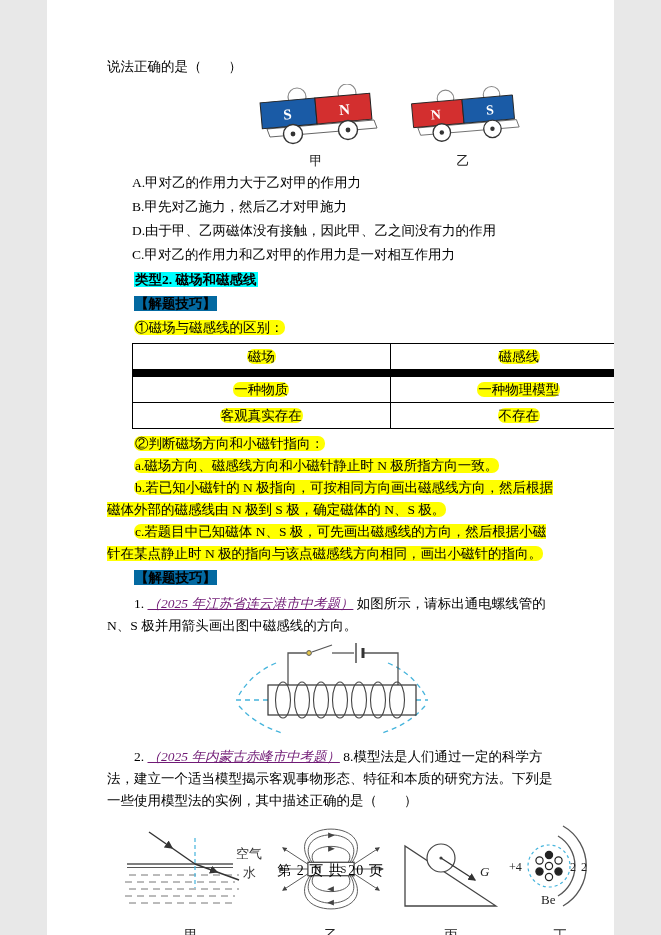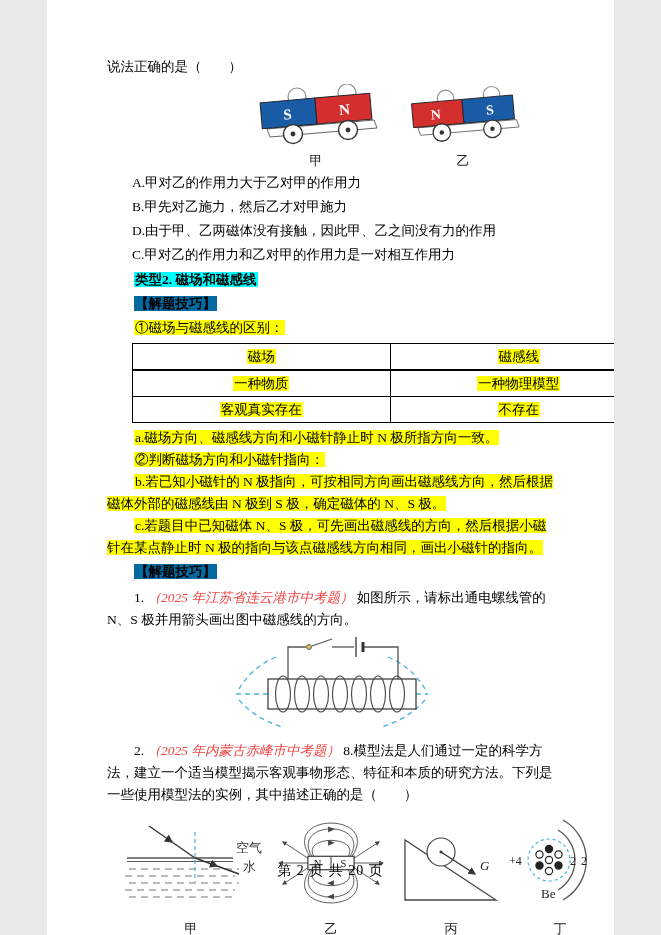--- a/index.html
+++ b/index.html
@@ -5,37 +5,37 @@
   html,body{margin:0;padding:0;background:#e8e8e8;}
   .page{
     width:567px;height:935px;background:#fff;margin:0 auto;position:relative;
     box-sizing:border-box;padding:56px 58px 0 60px;overflow:hidden;
     font-family:"Liberation Serif","DejaVu Serif",serif;
     font-size:13.5px;color:#000;line-height:22px;
   }
   p{margin:0;}
   .indent{text-indent:2em;}
   mark{color:#000;padding:0 1px;text-align:center;}
-  mark.y{background:#FFFF00;}
+  mark.y{background:#FFFF00;border-radius:7px;}
   mark.cyan{background:#00FFFF;font-weight:bold;}
   mark.green{background:#0369a1;font-weight:bold;}
   .heading{margin:2px 0;text-indent:2em;}
   .options p{line-height:24px;padding-left:25px;}
   
   .carts-row{display:flex;gap:26px;margin:6px 0 2px 146px;}
   .cart{text-align:center;}
   .fig-label{text-align:center;font-size:13px;line-height:16px;color:#222;}
   
   table.cmp{border-collapse:collapse;margin:4px 0 4px 25px;width:516px;}
   table.cmp td{border:1px solid #000;text-align:center;height:23px;font-size:13.5px;}
-  table.cmp tr.hd td{border-bottom:2px solid #000000;}
+  table.cmp tr.hd td{border-bottom:8px solid #000000;}
   table.cmp td{width:50%;}
   
   .q{margin-top:4px;}
-  .src{color:#ef4444;font-style:italic;}
+  .src{color:#701a75;font-style:italic;text-decoration:underline;}
   .solenoid-wrap{text-align:center;margin:6px 0 2px 0;}
   .figs-row{display:flex;justify-content:space-between;align-items:flex-end;margin:6px 4px 0 8px;}
   .figitem{text-align:center;}
   .footer{position:absolute;left:0;right:0;top:860px;text-align:center;font-size:14px;color:#000;letter-spacing:1px;}
   svg text{font-family:"Liberation Serif","DejaVu Serif",serif;}
 </style>
 </head>
 <body>
 
 <div class="page">
@@ -102,22 +102,22 @@
       <td><mark class="y">一种物质</mark></td>
       <td><mark class="y">一种物理模型</mark></td>
     </tr>
     <tr>
       <td><mark class="y">客观真实存在</mark></td>
       <td><mark class="y">不存在</mark></td>
     </tr>
   </tbody>
     </table>
 
+  <p class="indent"><mark class="y">②判断磁场方向和小磁针指向：</mark></p>
   <p class="indent"><mark class="y">a.磁场方向、磁感线方向和小磁针静止时 N 极所指方向一致。</mark></p>
-  <p class="indent"><mark class="y">②判断磁场方向和小磁针指向：</mark></p>
   <p class="indent"><mark class="y">b.若已知小磁针的 N 极指向，可按相同方向画出磁感线方向，然后根据磁体外部的磁感线由 N 极到 S 极，确定磁体的 N、S 极。</mark></p>
   <p class="indent"><mark class="y">c.若题目中已知磁体 N、S 极，可先画出磁感线的方向，然后根据小磁针在某点静止时 N 极的指向与该点磁感线方向相同，画出小磁针的指向。</mark></p>
 
   <p class="heading"><mark class="green">【解题技巧】</mark></p>
 
   <p class="indent q">
     <span>1.</span>
     <span class="src">（2025 年江苏省连云港市中考题）</span>
     <span>如图所示，请标出通电螺线管的 N、S 极并用箭头画出图中磁感线的方向。</span>
   </p>

